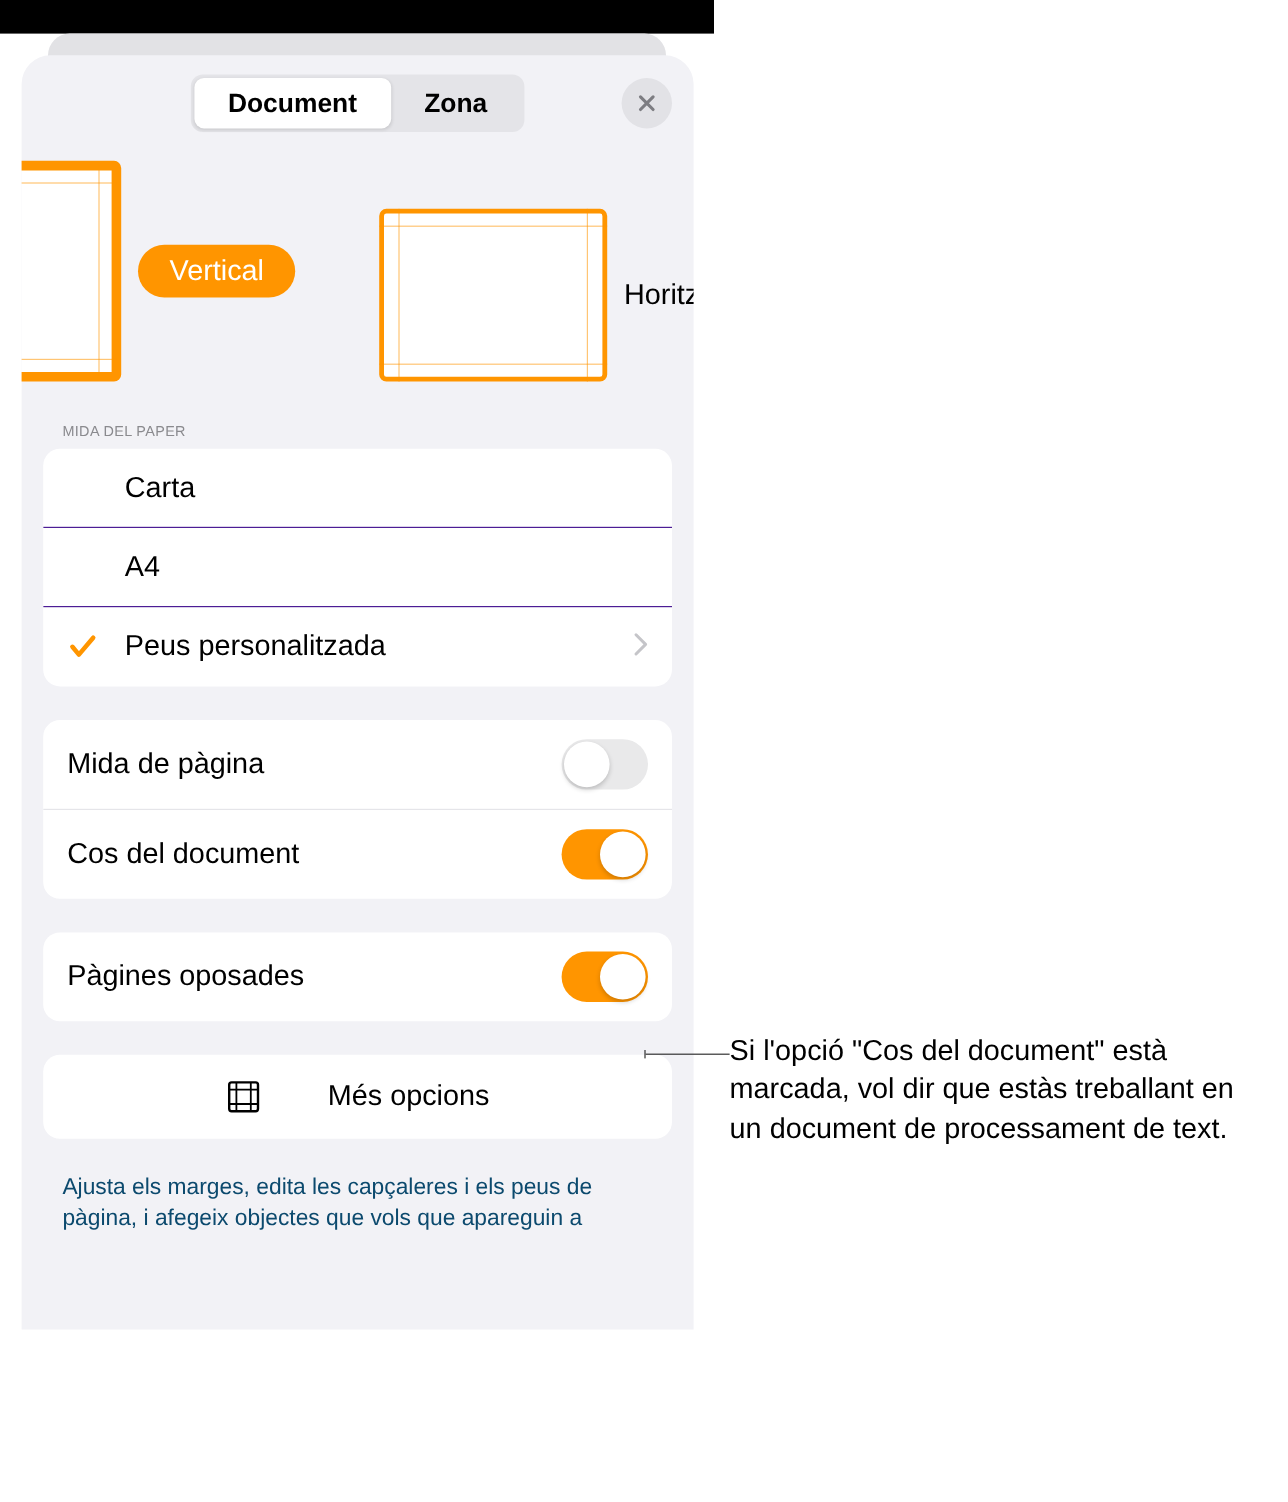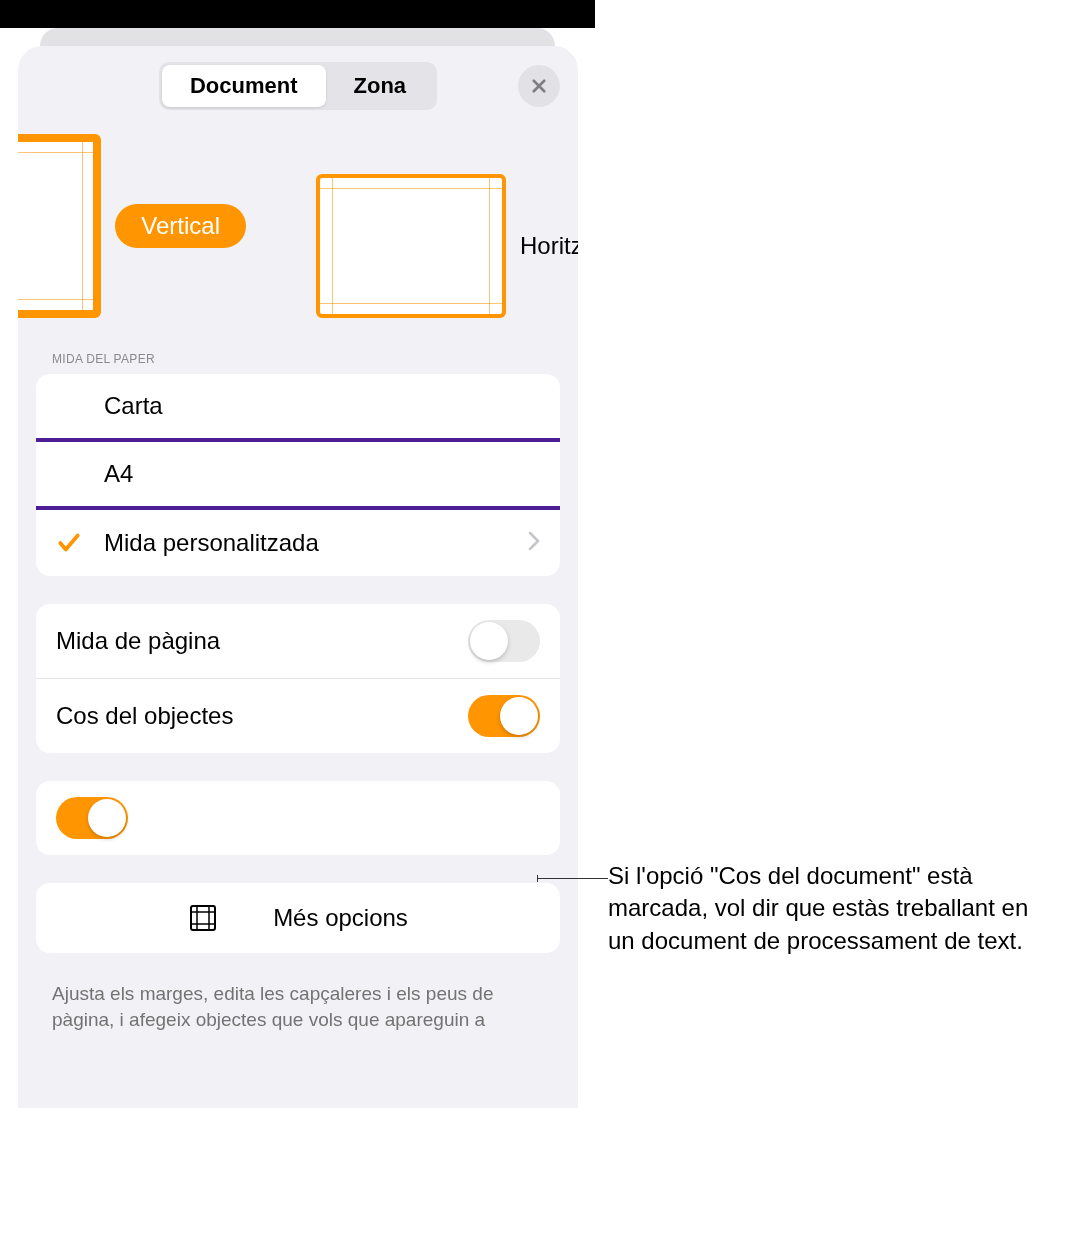--- a/index.html
+++ b/index.html
@@ -145,21 +145,21 @@
     .list-group {
       background: #fff;
       border-radius: 14px;
       margin: 0 18px 28px;
       overflow: hidden;
     }
     .list-row {
       display: flex;
       align-items: center;
       padding: 18px 20px;
-      border-bottom: 4px solid #4c1d95;
+      border-bottom: 1px solid #4c1d95;
       cursor: pointer;
       min-height: 66px;
     }
     .list-row:last-child { border-bottom: none; }
     .check-col {
       width: 48px;
       display: flex;
       justify-content: flex-start;
     }
     .check-col svg { width: 26px; height: 26px; }
@@ -213,21 +213,21 @@
       cursor: pointer;
     }
     .more-options-row svg { width: 30px; height: 30px; }
     .more-options-label {
       font-size: 24px;
       color: #000;
       margin-left: 43px;
     }
     .footer-text {
       font-size: 19px;
-      color: #737373;
+      color: #0c4a6e;
       padding: 0 34px;
       line-height: 1.35;
     }
 
     .callout {
       position: absolute;
       left: 608px;
       top: 860px;
       width: 450px;
     }
@@ -306,46 +306,47 @@
     <div class="list-row">
       <div class="check-col"></div>
       <div class="row-label">A4</div>
     </div>
     <div class="list-row">
       <div class="check-col">
         <svg viewBox="0 0 24 24">
             <path d="M4 12 L9 18 L20 5" stroke="#ff9500" stroke-width="3.5" fill="none" stroke-linecap="round" stroke-linejoin="round"></path>
           </svg>
       </div>
-      <div class="row-label">Mida personalitzada</div>
+      <div class="row-label">Peus personalitzada</div>
       <div class="chevron">
         <svg viewBox="0 0 12 20">
             <path d="M2 2 L10 10 L2 18" stroke="#c5c5c9" stroke-width="2.5" fill="none" stroke-linecap="round" stroke-linejoin="round"></path>
           </svg>
       </div>
     </div>
   </div>
 
   <div class="list-group">
     <div class="toggle-row">
       <div class="toggle-label">Mida de pàgina</div>
       <div class="switch off">
           <div class="knob"></div>
         </div>
     </div>
     <div class="toggle-row">
-      <div class="toggle-label">Cos del objectes</div>
+      <div class="toggle-label">Cos del document</div>
       <div class="switch on">
           <div class="knob"></div>
         </div>
     </div>
   </div>
 
   <div class="list-group">
     <div class="toggle-row">
+      <div class="toggle-label">Pàgines oposades</div>
       <div class="switch on">
           <div class="knob"></div>
         </div>
     </div>
   </div>
 
   <div class="list-group">
     <div class="more-options-row">
       <svg viewBox="0 0 30 30">
         <rect x="3" y="3" width="24" height="24" stroke="#000" stroke-width="2" fill="none" rx="2"></rect>

